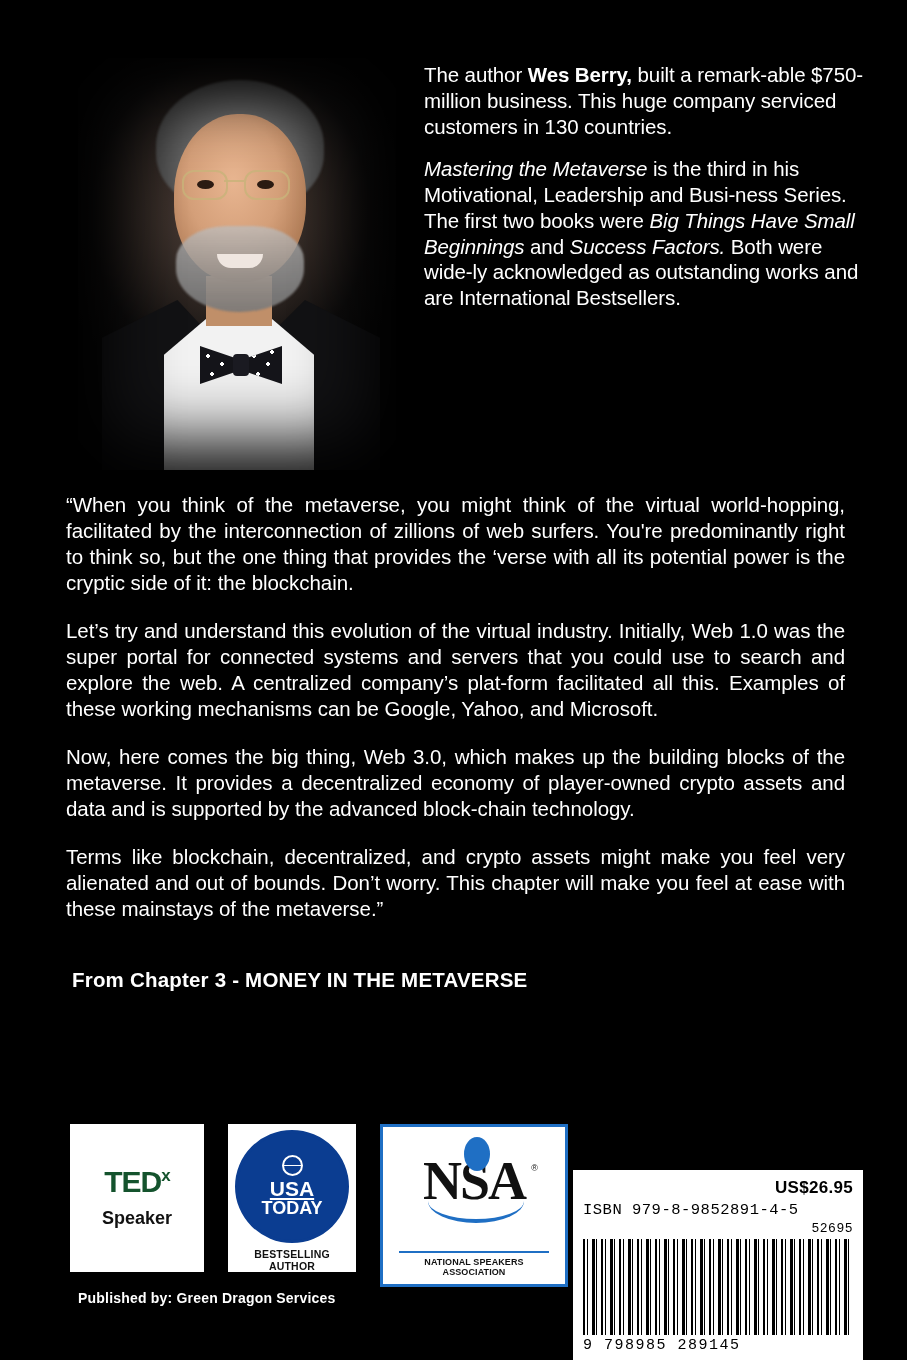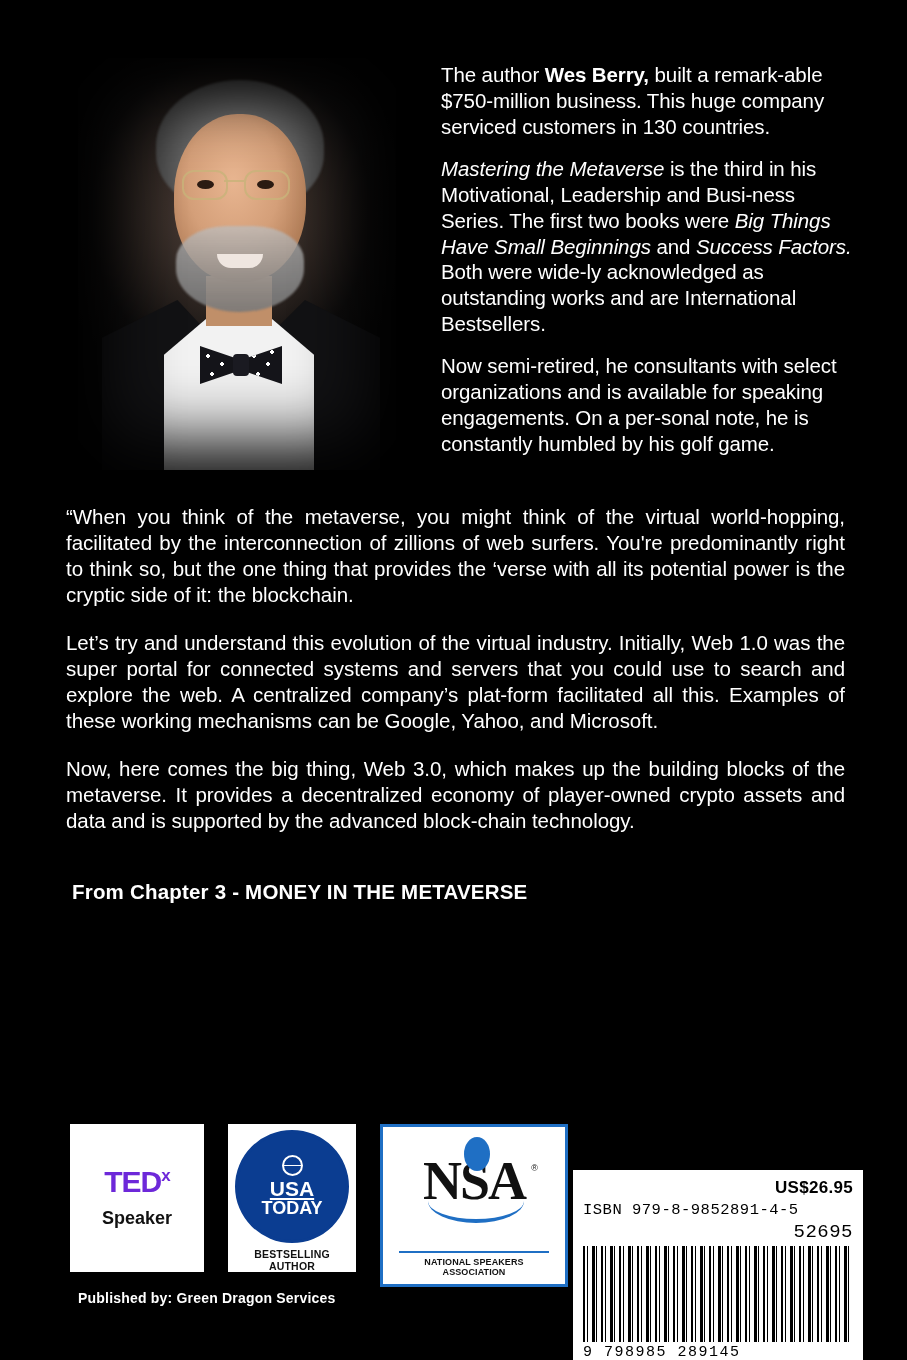--- a/index.html
+++ b/index.html
@@ -150,35 +150,35 @@
   .ph-vignette {
     position: absolute; inset: 0;
     box-shadow: inset 0 0 70px 26px #000;
   }
 
   .bio {
     flex: 1;
     padding-top: 4px;
   }
   .bio p {
-    margin: 0 0 16px 17px;
+    margin: 0 0 16px 0;
     font-size: 20.5px;
     line-height: 1.265;
     letter-spacing: -0.1px;
   }
   .bio p:last-child { margin-bottom: 0; }
   .bio b { font-weight: bold; }
   .bio i { font-style: italic; }
 
   
   .excerpt {
     padding: 22px 62px 0 66px;
   }
   .excerpt p {
-    margin: 12px 0 22px 0;
+    margin: 0 0 22px 0;
     font-size: 20.5px;
     line-height: 1.27;
     text-align: justify;
     letter-spacing: -0.05px;
   }
 
   .chapter-line {
     padding: 24px 0 0 72px;
     font-size: 20.5px;
     font-weight: bold;
@@ -199,21 +199,21 @@
     width: 128px;
     height: 142px;
     display: flex;
     flex-direction: column;
     align-items: center;
     justify-content: center;
     color: #000;
   }
   .badge.tedx { border: 3px solid #ffffff; }
   .tedx-word {
-    color: #6d28d9;
+    color: #14532d;
     font-weight: bold;
     font-size: 30px;
     letter-spacing: -1px;
     line-height: 1;
   }
   .tedx-word sup { font-size: 17px; }
   .tedx-speaker {
     margin-top: 11px;
     font-size: 18px;
     font-weight: bold;
@@ -322,21 +322,21 @@
   }
   .isbn-text {
     font-family: "Liberation Mono", monospace;
     font-size: 15.5px;
     letter-spacing: .5px;
     margin-bottom: 2px;
   }
   .five-digit {
     text-align: right;
     font-family: "Liberation Mono", monospace;
-    font-size: 19px;
+    font-size: 13px;
     letter-spacing: .5px;
     margin-bottom: 3px;
   }
   .bars {
     height: 96px;
     width: 100%;
     background-image: repeating-linear-gradient(90deg,
       #000 0px, #000 2px, #fff 2px, #fff 4px,
       #000 4px, #000 5px, #fff 5px, #fff 9px,
       #000 9px, #000 12px, #fff 12px, #fff 13px,
@@ -370,28 +370,28 @@
     <div class="ph-beard"></div>
     <div class="ph-mouth"></div>
     <div class="ph-bowtie"></div>
     <div class="ph-knot"></div>
     <div class="ph-vignette"></div>
   </div>
 
   <div class="bio">
     <p><span>The author </span><b>Wes Berry,</b><span> built a remark-able $750-million business. This huge company serviced customers in 130 countries.</span></p>
     <p><i>Mastering the Metaverse</i><span> is the third in his Motivational, Leadership and Busi-ness Series. The first two  books were </span><i>Big Things Have Small Beginnings</i><span> and </span><i>Success Factors.</i><span> Both were wide-ly acknowledged as outstanding works and are International Bestsellers.</span></p>
-    <p><span>Now semi-retired, he consultants with select organizations and is available for speaking engagements. On a per-sonal note, he is constantly humbled by his golf game.</span></p>
   </div>
 </div>
 
 <div class="excerpt">
   <p>“When you think of the metaverse, you might think of the virtual world-hopping, facilitated by the interconnection of zillions of web surfers. You're predominantly right to think so, but the one thing that provides the ‘verse with all its potential power is the cryptic side of it:  the blockchain.</p>
   <p>Let’s try and understand this evolution of the virtual industry. Initially, Web 1.0 was the super portal for connected systems and servers that you could use to search and explore the web. A centralized company’s plat-form facilitated all this. Examples of these working mechanisms can be Google, Yahoo, and Microsoft.</p>
   <p>Now, here comes the big thing, Web 3.0, which makes up the building blocks of the metaverse. It provides a decentralized economy of player-owned crypto assets and data and is supported by the advanced block-chain technology.</p>
+  <p>Terms like blockchain, decentralized, and crypto assets might make you feel very alienated and out of bounds. Don’t worry. This chapter will make you feel at ease with these mainstays of the metaverse.”</p>
 </div>
 
 <div class="chapter-line">From Chapter 3  - MONEY IN THE METAVERSE</div>
 
 <div class="badges">
 
   <div class="badge tedx">
     <div class="tedx-word">
       <span>TED</span><sup>x</sup>
     </div>

